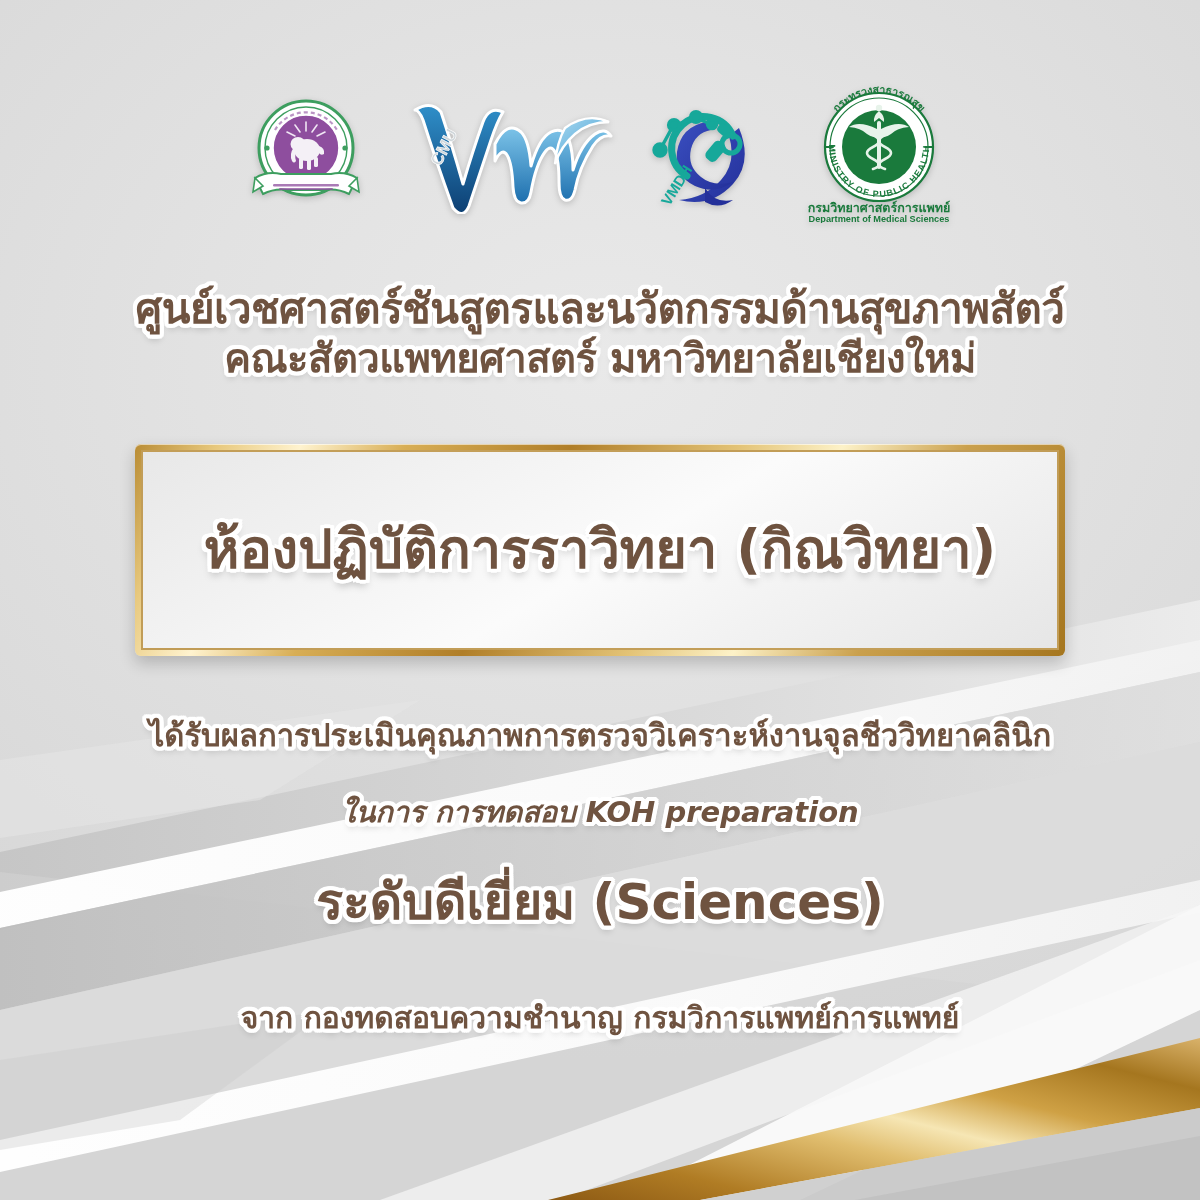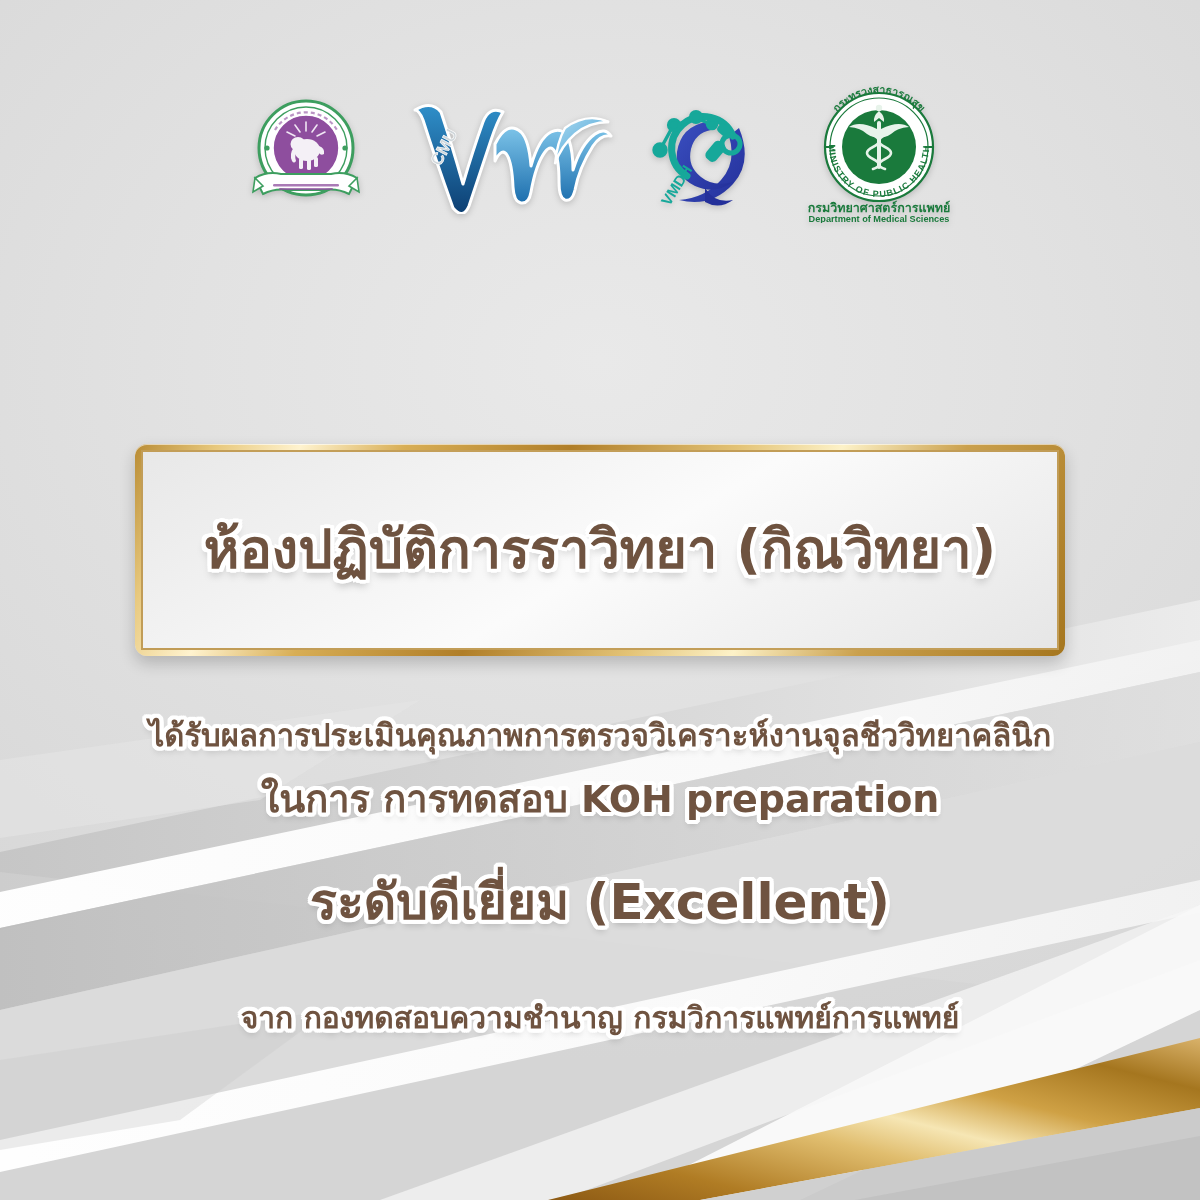--- a/index.html
+++ b/index.html
@@ -47,21 +47,21 @@
     font-size:42px;letter-spacing:-.5px;
   }
   #heading .line{display:block;}
   #heading .line2{font-size:40px;}
 
   
   #framebox{
     position:absolute;left:135px;top:444px;width:930px;height:212px;
     box-sizing:border-box;
     padding:6px;
-    border-radius:12px;
+    border-radius:6px;
     background:linear-gradient(118deg,
         #b98c34 0%, #e8c97e 8%, #fff3cf 16%, #d8ae55 26%,
         #b07e28 42%, #e3c376 58%, #fdf2c8 68%, #caa04c 80%, #a5761f 100%);
     box-shadow:0 7px 16px rgba(0,0,0,.20), 0 1px 0 rgba(255,255,255,.6) inset;
   }
   #frameinner{
     width:100%;height:100%;box-sizing:border-box;
     border:2px solid rgba(186,142,60,.85);
     background:
       linear-gradient(150deg,#e8e8e8 0%,#f3f3f3 30%,#fbfbfb 52%,#f2f2f2 72%,#e6e6e6 100%);
@@ -78,21 +78,21 @@
       -4px 0 0 #fff, 4px 0 0 #fff, 0 -4px 0 #fff, 0 4px 0 #fff,
       -4px -3px 0 #fff, 4px -3px 0 #fff, -4px 3px 0 #fff, 4px 3px 0 #fff,
       0 6px 9px rgba(0,0,0,.25);
   }
 
   #bodytext{
     position:absolute;left:60px;top:714px;width:1080px;
     font-size:31px;line-height:1.55;
   }
   #bodytext .l1{display:block;font-size:31px;font-family:Liberation Mono, monospace;}
-  #bodytext .l2{display:block;font-size:38px;margin-top:8px;}
+  #bodytext .l2{display:block;font-size:29px;margin-top:28px;font-style:italic;}
 
   #grade{
     position:absolute;left:60px;top:872px;width:1080px;
     font-size:50px;
   }
 
   #source{
     position:absolute;left:60px;top:1000px;width:1080px;
     font-size:30px;
   }
@@ -307,29 +307,33 @@
           <line x1="22" y1="64" x2="30" y2="64"></line>
           <line x1="122" y1="64" x2="130" y2="64"></line>
         </g>
 
         <text x="76" y="129" font-family="'DejaVu Sans',sans-serif" font-size="12.5" font-weight="bold" fill="#1a7a3c" text-anchor="middle">กรมวิทยาศาสตร์การแพทย์</text>
         <text x="76" y="139" font-family="'Liberation Sans',sans-serif" font-size="9.2" font-weight="bold" fill="#1a7a3c" text-anchor="middle">Department of Medical Sciences</text>
       </svg>
     </span>
   </div>
 
+  <div id="heading" class="thaitext">
+    <span class="line line1">ศูนย์เวชศาสตร์ชันสูตรและนวัตกรรมด้านสุขภาพสัตว์</span>
+    <span class="line line2">คณะสัตวแพทยศาสตร์ มหาวิทยาลัยเชียงใหม่</span>
+  </div>
 
   <div id="framebox">
     <div id="frameinner">
       <div id="labname">ห้องปฏิบัติการราวิทยา (กิณวิทยา)</div>
     </div>
   </div>
 
   <div id="bodytext" class="thaitext">
     <span class="l1">ได้รับผลการประเมินคุณภาพการตรวจวิเคราะห์งานจุลชีววิทยาคลินิก</span>
     <span class="l2">ในการ การทดสอบ KOH preparation</span>
   </div>
 
-  <div id="grade" class="thaitext">ระดับดีเยี่ยม (Excellent)</div>
+  <div id="grade" class="thaitext">ระดับดีเยี่ยม (Sciences)</div>
 
   <div id="source" class="thaitext">จาก กองทดสอบความชำนาญ กรมวิการแพทย์การแพทย์</div>
 
 </div>
 
 </body></html>

